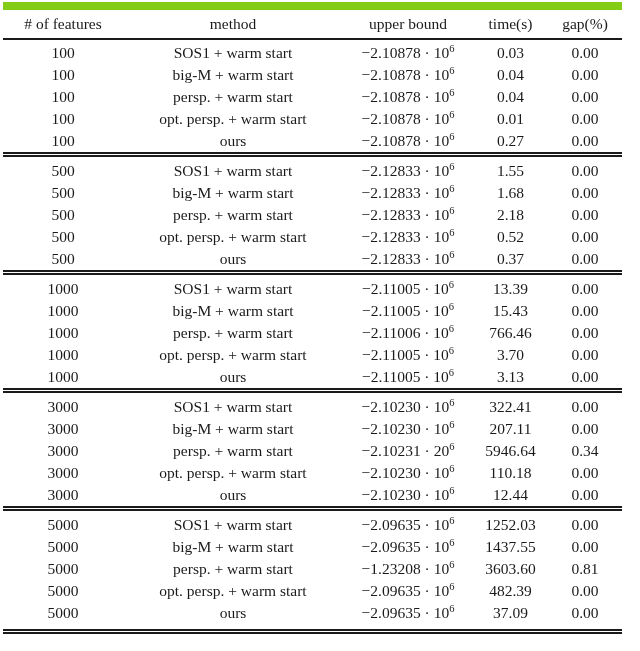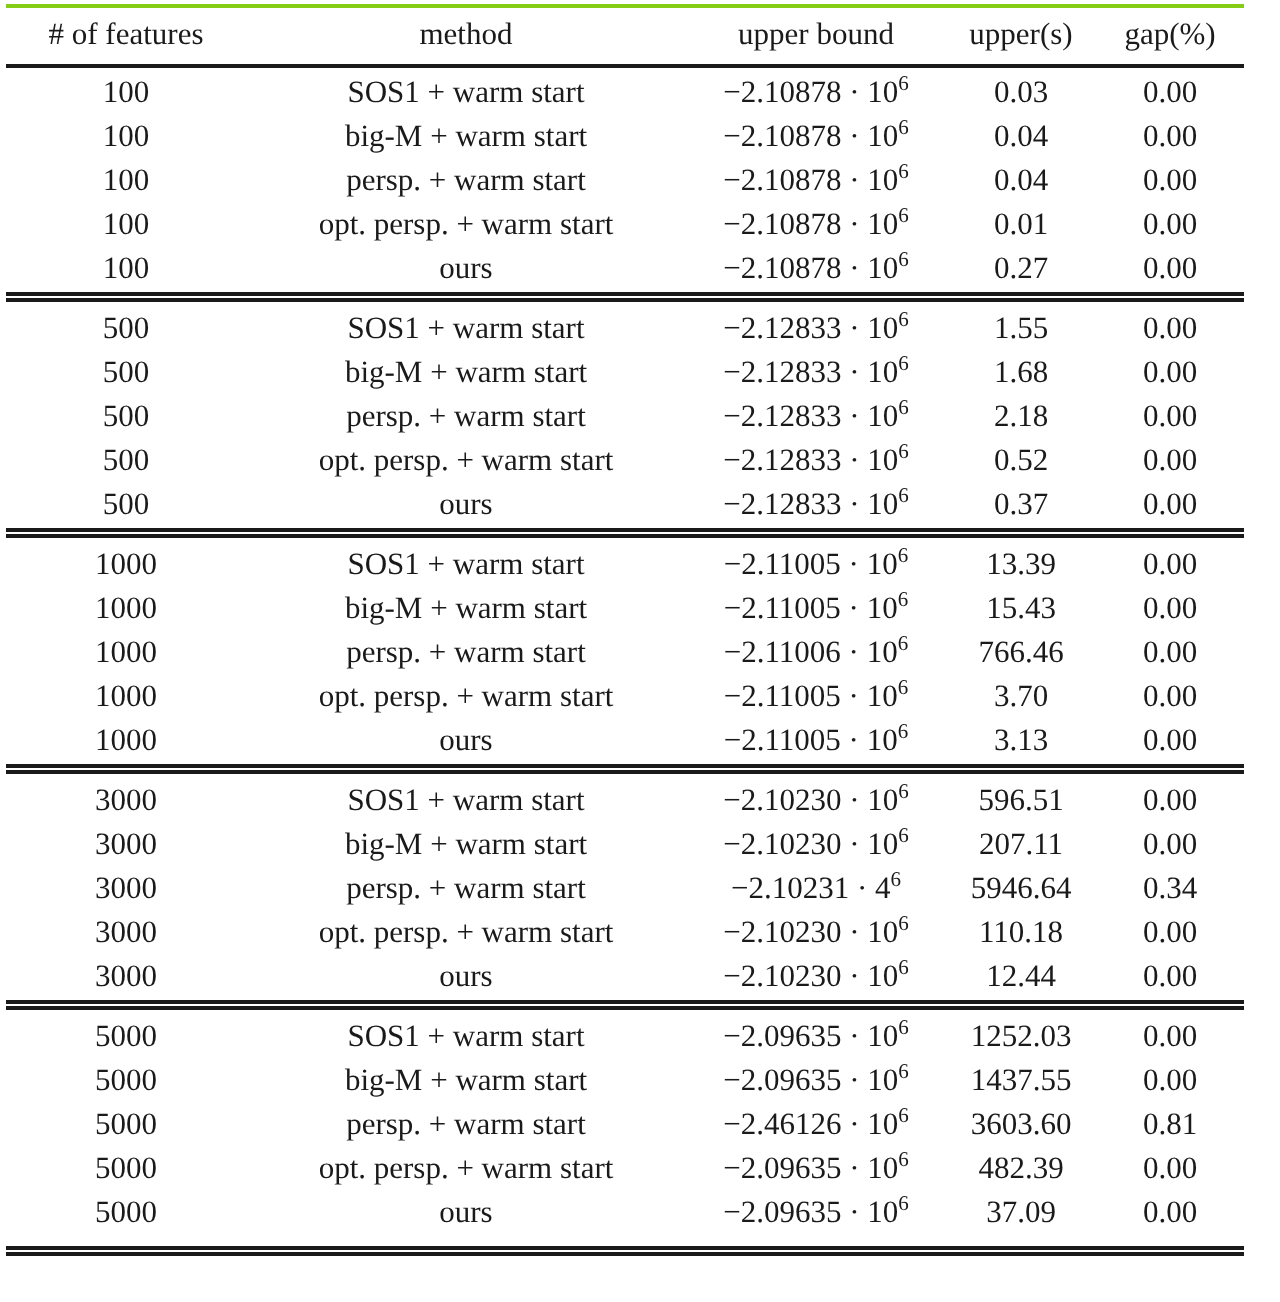--- a/index.html
+++ b/index.html
@@ -31,21 +31,21 @@
   col.c-method   { width: 220px; }
   col.c-bound    { width: 130px; }
   col.c-time     { width: 75px;  }
   col.c-gap      { width: 74px;  }
 
   thead th {
     font-weight: normal;
     vertical-align: middle;
     height: 28px;
     padding: 0;
-    border-top: 2px solid #84cc16;
+    border-top: 8px solid #84cc16;
     border-bottom: 2px solid #1a1a1a;
   }
   tbody td {
     text-align: center;
     vertical-align: middle;
     height: 22px;
     padding: 0;
     white-space: nowrap;
   }
   tbody tr.first-data-row td { padding-top: 2px; }
@@ -74,21 +74,21 @@
       <col class="c-method">
       <col class="c-bound">
       <col class="c-time">
       <col class="c-gap">
     </colgroup>
     <thead>
       <tr>
         <th># of features</th>
         <th>method</th>
         <th>upper bound</th>
-        <th>upper(s)</th>
+        <th>time(s)</th>
         <th>gap(%)</th>
       </tr>
     </thead>
     <tbody>
         <tr class="first-data-row">
           <td>100</td>
           <td>SOS1 + warm start</td>
           <td><span>−2.10878 · 10</span><sup>6</sup></td>
           <td>0.03</td>
           <td>0.00</td>
@@ -188,34 +188,34 @@
           <td>1000</td>
           <td>ours</td>
           <td><span>−2.11005 · 10</span><sup>6</sup></td>
           <td class="bold">3.13</td>
           <td>0.00</td>
         </tr>
         <tr class="group-start">
           <td>3000</td>
           <td>SOS1 + warm start</td>
           <td><span>−2.10230 · 10</span><sup>6</sup></td>
-          <td>596.51</td>
+          <td>322.41</td>
           <td>0.00</td>
         </tr>
         <tr>
           <td>3000</td>
           <td>big-M + warm start</td>
           <td><span>−2.10230 · 10</span><sup>6</sup></td>
           <td>207.11</td>
           <td>0.00</td>
         </tr>
         <tr>
           <td>3000</td>
           <td>persp. + warm start</td>
-          <td><span>−2.10231 · 4</span><sup>6</sup></td>
+          <td><span>−2.10231 · 20</span><sup>6</sup></td>
           <td>5946.64</td>
           <td>0.34</td>
         </tr>
         <tr>
           <td>3000</td>
           <td>opt. persp. + warm start</td>
           <td><span>−2.10230 · 10</span><sup>6</sup></td>
           <td>110.18</td>
           <td>0.00</td>
         </tr>
@@ -236,21 +236,21 @@
         <tr>
           <td>5000</td>
           <td>big-M + warm start</td>
           <td><span>−2.09635 · 10</span><sup>6</sup></td>
           <td>1437.55</td>
           <td>0.00</td>
         </tr>
         <tr>
           <td>5000</td>
           <td>persp. + warm start</td>
-          <td><span>−2.46126 · 10</span><sup>6</sup></td>
+          <td><span>−1.23208 · 10</span><sup>6</sup></td>
           <td>3603.60</td>
           <td>0.81</td>
         </tr>
         <tr>
           <td>5000</td>
           <td>opt. persp. + warm start</td>
           <td><span>−2.09635 · 10</span><sup>6</sup></td>
           <td>482.39</td>
           <td>0.00</td>
         </tr>

